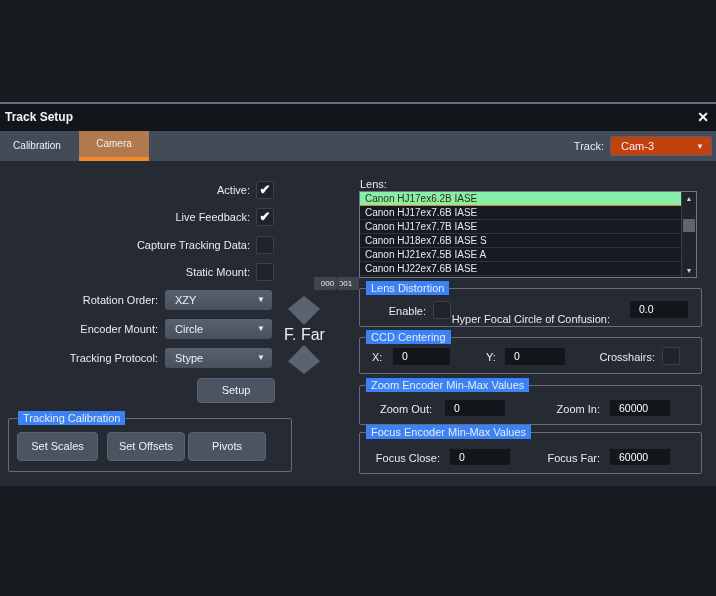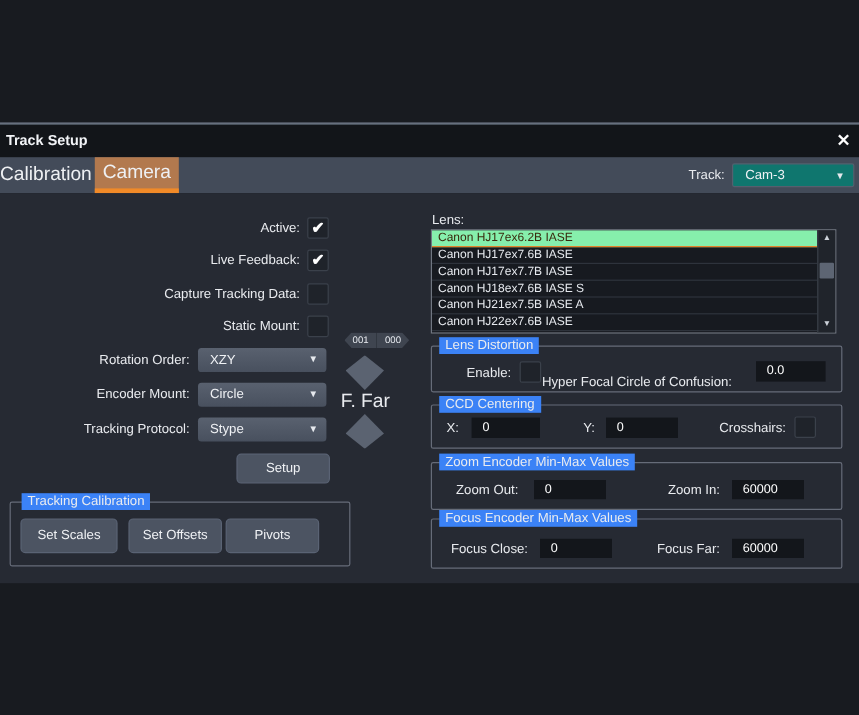--- a/index.html
+++ b/index.html
@@ -7,47 +7,47 @@
          font-family:"Liberation Sans",sans-serif;overflow:hidden;}
 
   
   .topline{position:absolute;left:0;top:102px;width:716px;height:2px;background:#67707e;}
   .titlebar{position:absolute;left:0;top:104px;width:716px;height:27px;background:#121519;}
   .title{position:absolute;left:5px;top:0;height:27px;line-height:27px;color:#f2f4f7;
          font-size:12px;font-weight:bold;}
   .close{position:absolute;left:690px;top:104px;width:26px;height:27px;line-height:27px;
          text-align:center;color:#ffffff;font-size:14px;font-weight:bold;cursor:pointer;}
   .tabbar{position:absolute;left:0;top:131px;width:716px;height:30px;background:#434b59;}
-  .tab{position:absolute;top:0;height:30px;text-align:center;color:#eef0f3;font-size:16px;
+  .tab{position:absolute;top:0;height:30px;text-align:center;color:#eef0f3;font-size:10px;
        line-height:30px;box-sizing:border-box;cursor:pointer;}
   .tab.active{background:#b2794e;border-bottom:4px solid #f18a28;line-height:26px;}
   .content{position:absolute;left:0;top:161px;width:716px;height:325px;background:#262a33;}
 
   
   .lbl{position:absolute;color:#e9ebef;font-size:11px;height:18px;line-height:18px;white-space:nowrap;}
   .r{text-align:right;}
   .chk{position:absolute;width:18px;height:18px;background:#1f232a;border:1px solid #3b414b;
        border-radius:2px;box-sizing:border-box;text-align:center;cursor:pointer;}
   .chk .mark{display:none;color:#ffffff;font-size:13px;line-height:15px;font-weight:bold;}
   .chk .mark.visible{display:block;}
   .sel{position:absolute;height:20px;background:linear-gradient(#59616f,#48505e);
        border-radius:3px;color:#f0f2f5;font-size:11px;line-height:20px;padding-left:10px;
        box-sizing:border-box;cursor:pointer;}
   .sel .arr{position:absolute;right:7px;top:0;font-size:8px;line-height:20px;color:#e6e9ee;}
-  .trk{background:#0f766e;border:1px solid #555f6e;border-radius:2px;line-height:18px;}
+  .trk{background:#c2410c;border:1px solid #555f6e;border-radius:2px;line-height:18px;}
   .btn{position:absolute;background:#4c5462;border:1px solid #5a6374;border-radius:4px;
        color:#f0f2f5;font-size:11px;text-align:center;box-sizing:border-box;cursor:pointer;}
   .group{position:absolute;border:1px solid rgba(154,163,178,0.55);border-radius:2px;}
   .gtitle{position:absolute;background:#3b82f6;color:#e9ebef;font-size:11px;height:14px;
           line-height:14px;padding:0 5px;white-space:nowrap;}
   .field{position:absolute;background:#13161b;color:#ffffff;font-size:10.5px;
          padding-left:9px;box-sizing:border-box;cursor:text;}
   .badge{position:absolute;background:#3f4550;color:#e8ebf0;font-size:8px;height:13px;
          line-height:13px;text-align:center;}
-  .badge.lp{clip-path:polygon(0 50%,22% 0,100% 0,100% 100%,22% 100%);}
+  .badge.lp{clip-path:polygon(0 50%,22% 0,100% 0,100% 100%,22% 100%);margin-left:45px;}
   .badge.rp{clip-path:polygon(0 0,78% 0,100% 50%,78% 100%,0 100%);}
   .kite{position:absolute;background:#5b6371;cursor:pointer;}
   .kite.up{clip-path:polygon(50% 0,100% 44%,50% 100%,0 44%);}
   .kite.down{clip-path:polygon(50% 100%,100% 56%,50% 0,0 56%);}
 
   
   .lens-list{position:absolute;left:359px;top:191px;width:338px;height:87px;
              background:#171a20;border:1px solid rgba(160,168,182,0.65);box-sizing:border-box;}
   .lens-rows{position:absolute;left:0;top:0;right:15px;bottom:0;}
   .lens-row{height:14px;line-height:14px;font-size:10px;color:#e6e9ee;padding-left:5px;

